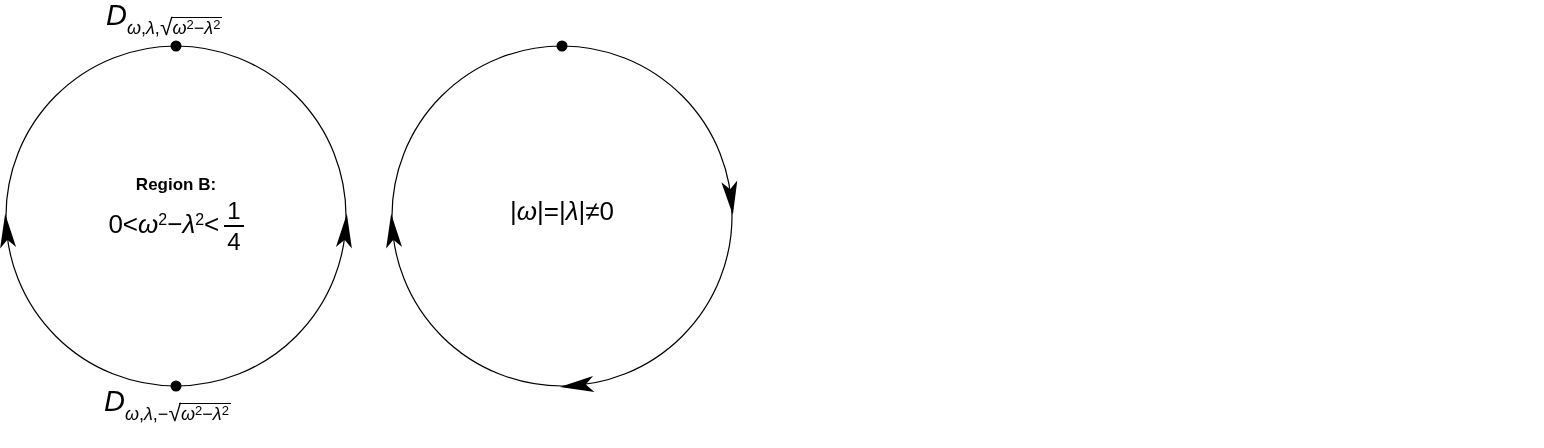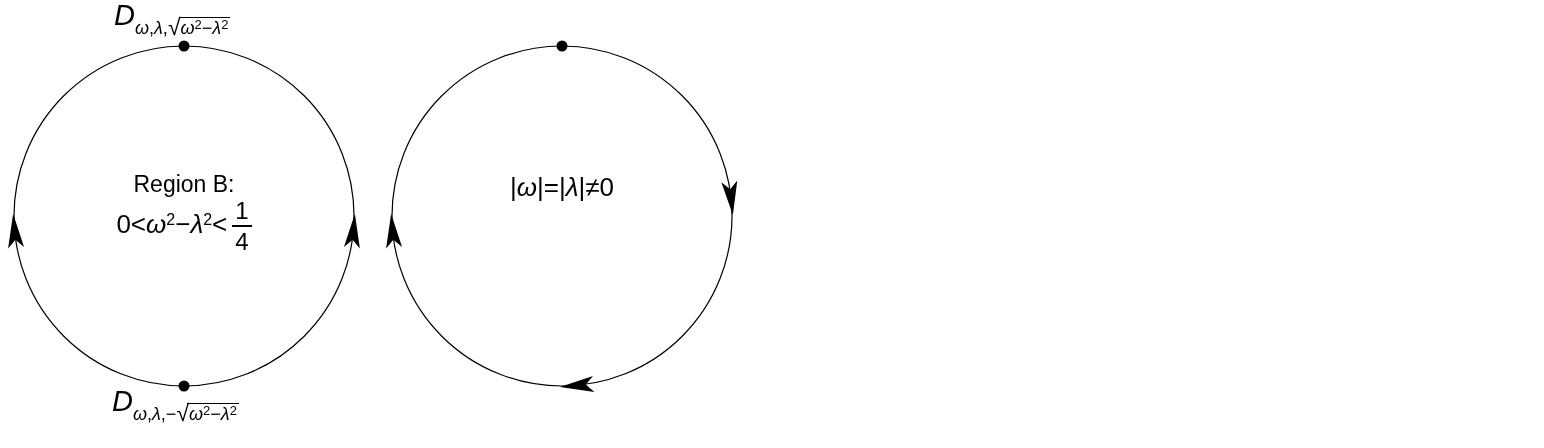--- a/index.html
+++ b/index.html
@@ -2,27 +2,27 @@
 <html><head>
 <meta charset="utf-8">
 <style>
   html,body { margin:0; padding:0; background:#ffffff; }
   .fig {
     position:relative; width:1544px; height:448px; background:#ffffff;
     font-family:"Liberation Sans", sans-serif; color:#000;
     overflow:hidden;
   }
   .panel { position:absolute; top:0; width:386px; height:448px; }
-  .panel.p0 { left:8px; } .panel.p1 { left:386px; } .panel.p2 { left:772px; } .panel.p3 { left:1158px; }
+  .panel.p0 { left:0; } .panel.p1 { left:386px; } .panel.p2 { left:772px; } .panel.p3 { left:1158px; }
   .panel svg { position:absolute; left:0; top:0; overflow:visible; }
 
   
   .ctext { position:absolute; left:6px; width:340px; top:171px; text-align:center; }
-  .title { font-size:23px; line-height:27px; }
-  .formula { font-size:26px; line-height:30px; margin-top:1px; white-space:nowrap; }
+  .title { font-size:17px; line-height:27px;font-weight:bold; }
+  .formula { font-size:26px; line-height:30px; margin-top:25px; white-space:nowrap; }
   .panel.p0 .formula { margin-top:0; }
   .it { font-style:italic; }
   .formula sup { font-size:16px; vertical-align:8px; line-height:0; }
 
   
   .frac { display:inline-flex; flex-direction:column; align-items:center;
           vertical-align:middle; font-size:24px; line-height:1.05; margin-left:5px; }
   .frac .num { padding:0 3px 2px; border-bottom:2px solid #000; }
   .frac .den { padding-top:2px; }
 

